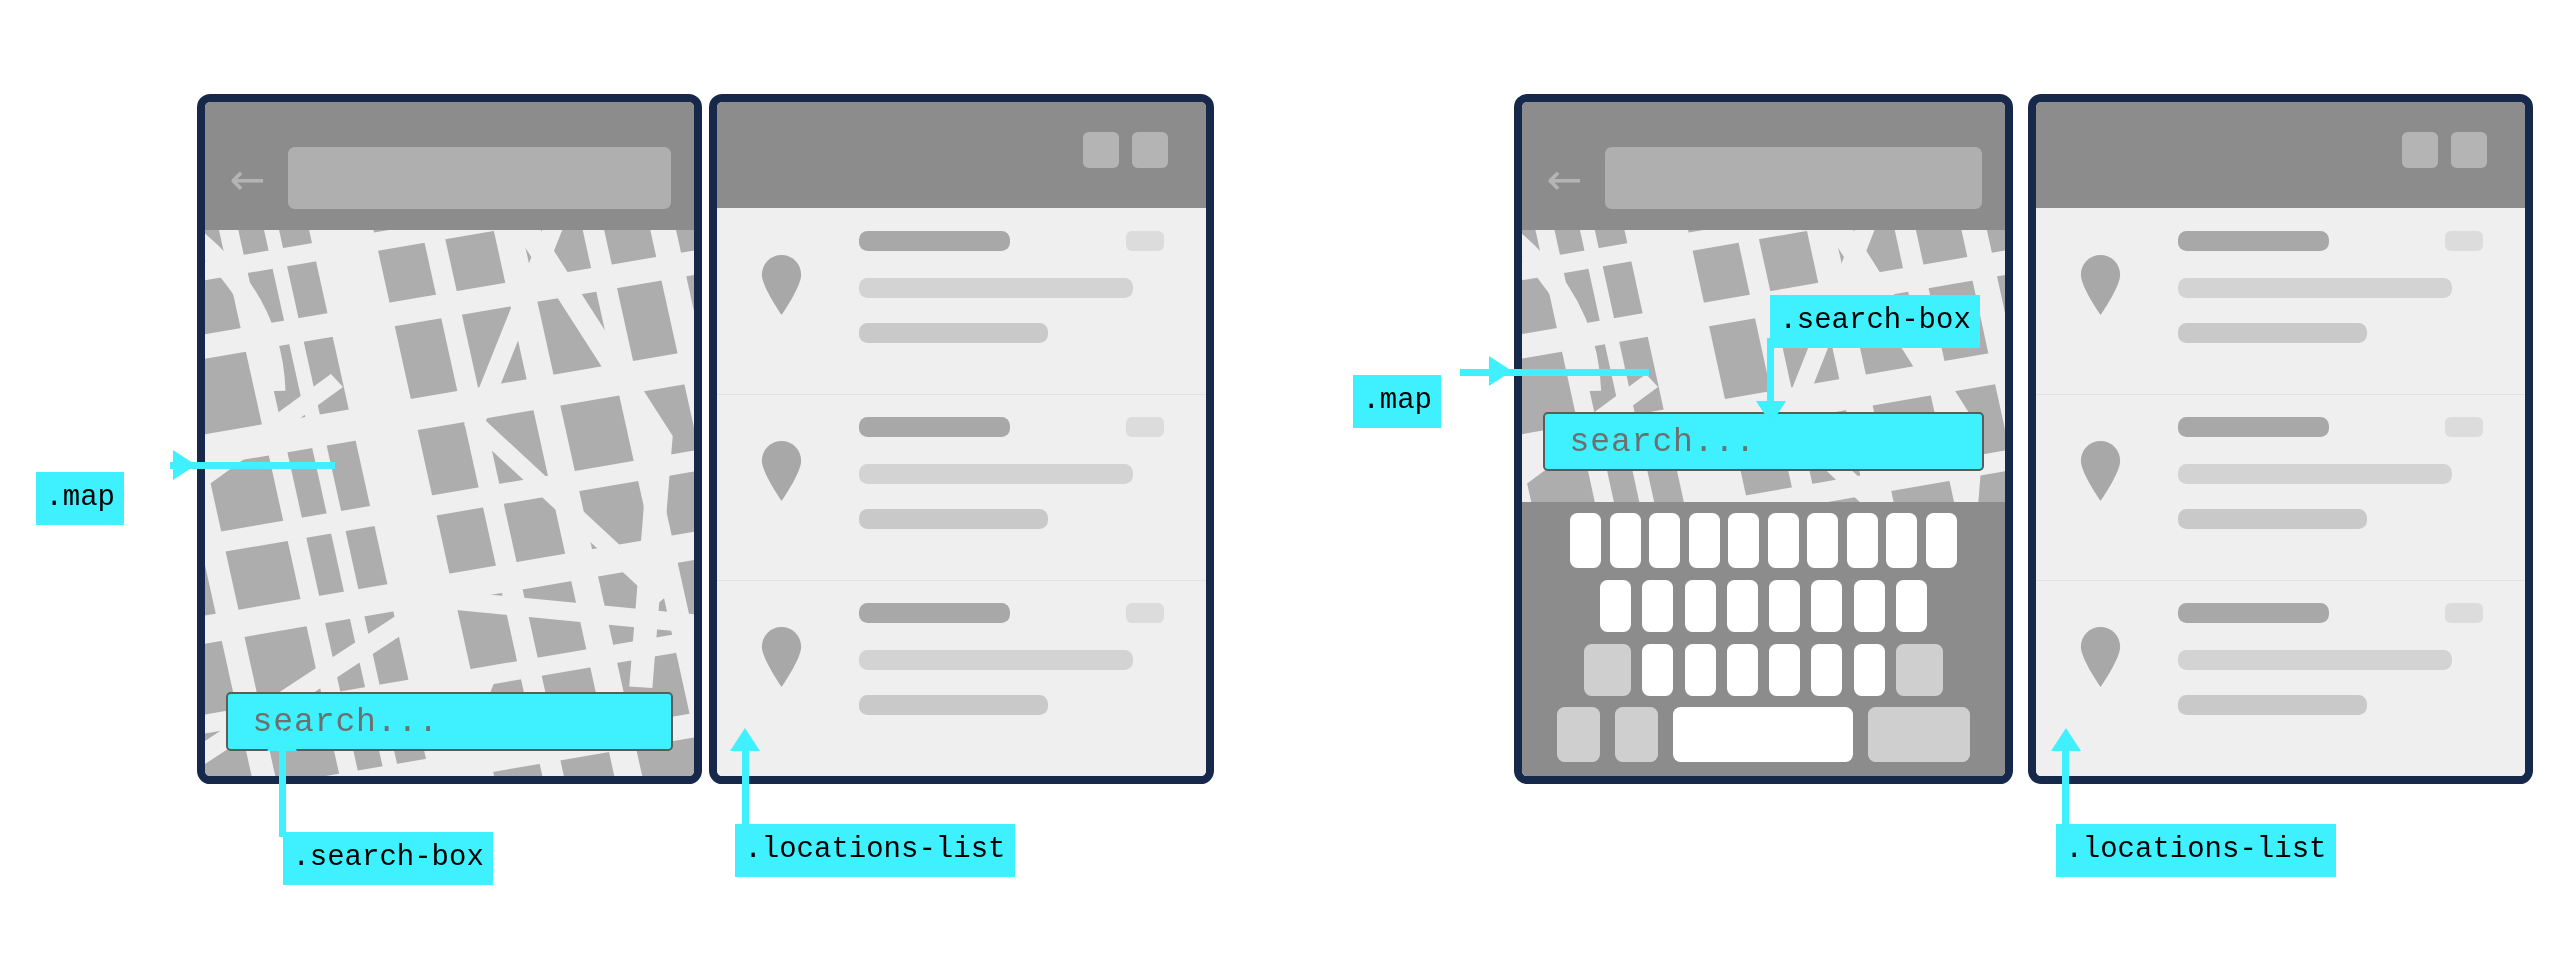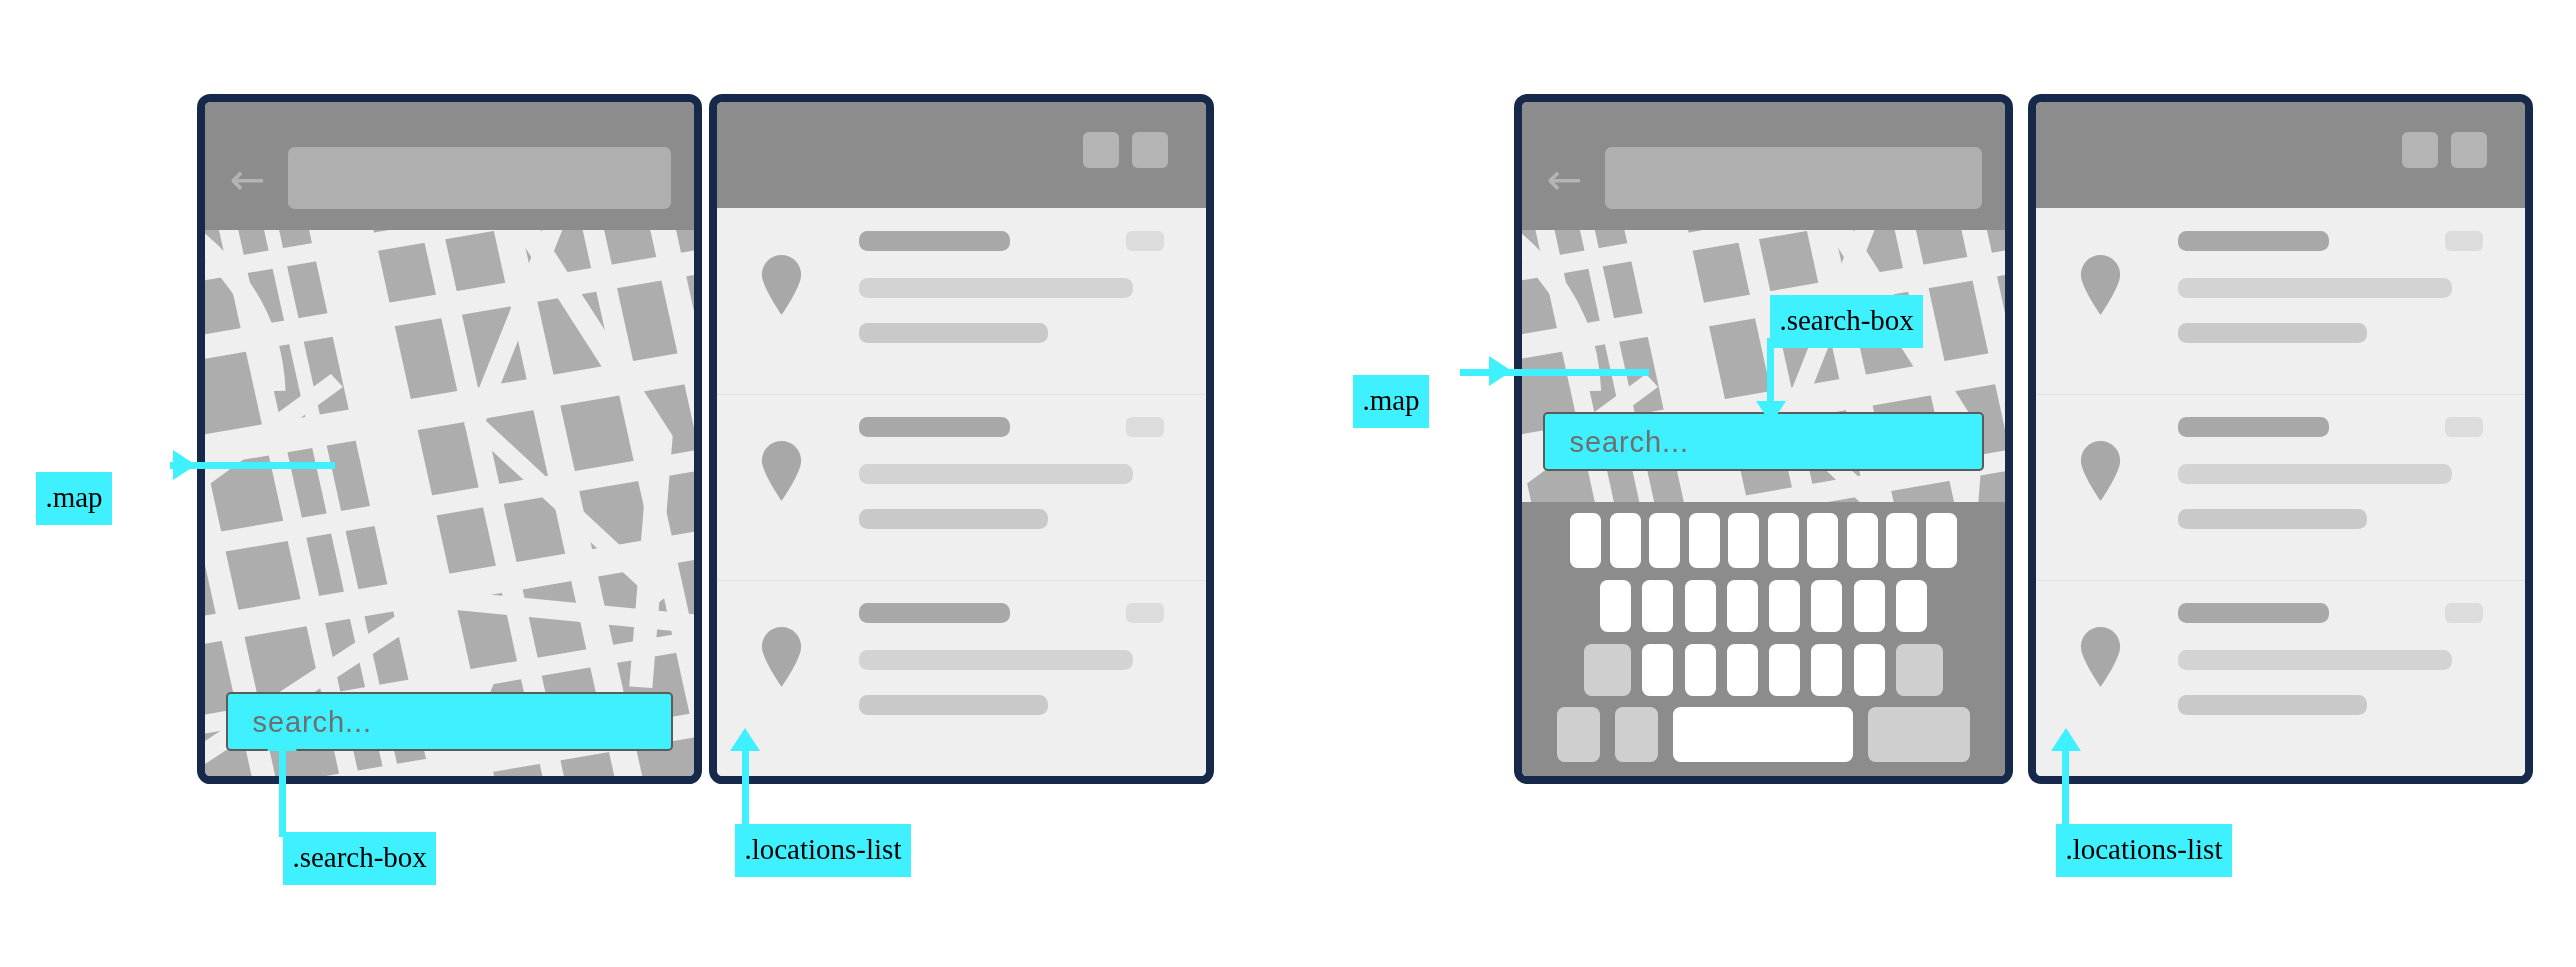--- a/index.html
+++ b/index.html
@@ -41,22 +41,22 @@
   
   .search-box{
     position:absolute;height:59px;
     background:#3ff0ff;
     border:2.8px solid #5b5b5b;
     border-radius:4.7px;
     box-sizing:border-box;
   }
   .search-box span{
     position:absolute;left:24.6px;top:50%;transform:translateY(-50%);
-    font-size:29px;color:#6f6f6f;letter-spacing:0.9px;
-    font-family:Liberation Sans, sans-serif;
+    font-size:33px;color:#6f6f6f;letter-spacing:0.9px;
+    font-family:Liberation Mono, monospace;
   }
 
   
   .keyboard{
     position:absolute;left:0;right:0;bottom:0;height:274px;
     background:#8c8c8c;
   }
   .kb-row{position:absolute;left:0;right:0;display:flex;justify-content:center;}
   .key{background:#ffffff;border-radius:7.6px;}
   .key.dim{background:#cfcfcf;}
@@ -82,21 +82,21 @@
   .bar.title{background:#a8a8a8;left:142px;top:23px;width:151px;height:20px;}
   .bar.sub1{background:#d3d3d3;left:142px;top:70px;width:274px;height:20px;}
   .bar.sub2{background:#c9c9c9;left:142px;top:115px;width:189px;height:20px;}
   .bar.badge{background:#dcdcdc;right:42px;top:23px;width:38px;height:20px;border-radius:5.7px;}
 
   
   .anno{
     position:absolute;
     background:#3ff0ff;
     color:#000000;
-    font-family:Liberation Serif, serif;
+    font-family:Liberation Mono, monospace;
     font-size:29px;
     line-height:1;
     padding:11.3px 9.4px 13.2px 9.4px;
     white-space:nowrap;
     letter-spacing:0px;
   }
   .lead{position:absolute;background:#3ff0ff;}
   .arrow-head{position:absolute;width:0;height:0;}
   .arrow-right{
     border-top:15px solid transparent;

